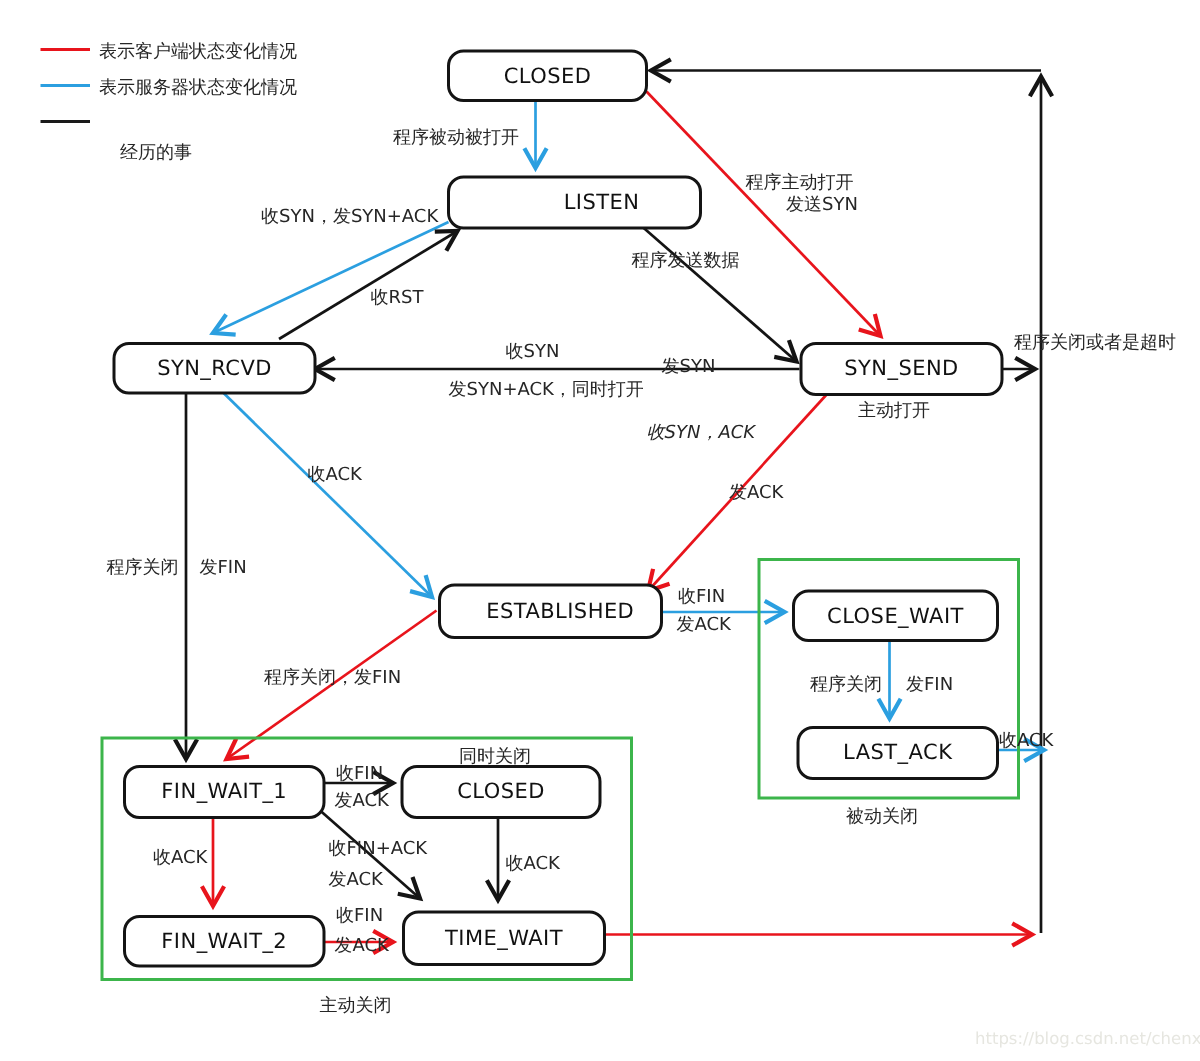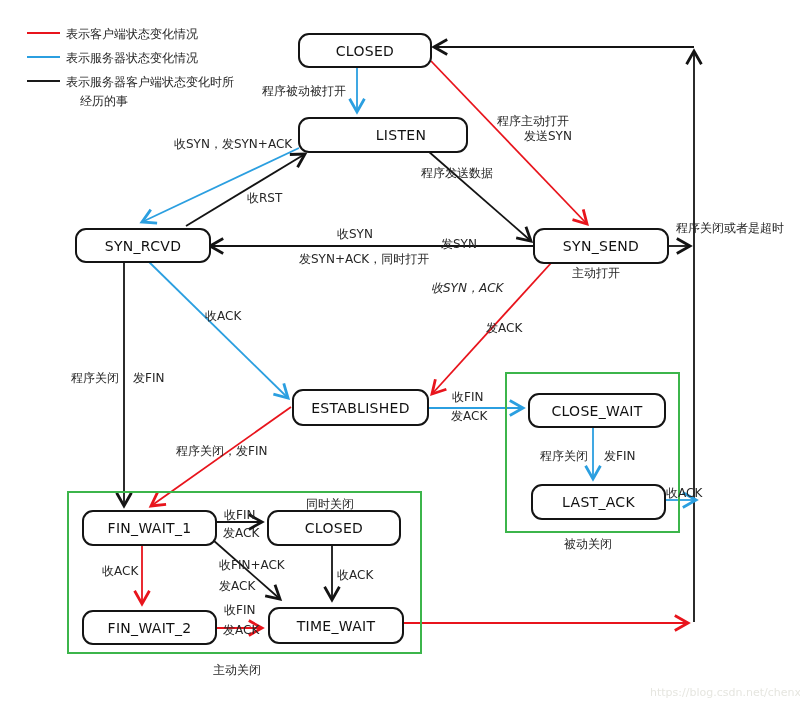--- a/index.html
+++ b/index.html
@@ -81,34 +81,33 @@
     <line x1="402" y1="623" x2="688" y2="623" stroke="#e8141c" stroke-width="1.8" marker-end="url(#mk-red)"></line>
   </svg>
 
   <div class="group" style="left:67px;top:491px;width:351px;height:159px;"></div>
   <div class="group" style="left:505px;top:372px;width:171px;height:157px;"></div>
 
   <div class="state" style="left:298px;top:33px;width:130px;height:31px;">CLOSED</div>
   <div class="state" style="left:298px;top:117px;width:130px;height:32px;padding-left:36px;">LISTEN</div>
   <div class="state" style="left:75px;top:228px;width:132px;height:31px;">SYN_RCVD</div>
   <div class="state" style="left:533px;top:228px;width:132px;height:32px;">SYN_SEND</div>
-  <div class="state" style="left:292px;top:389px;width:133px;height:33px;">ESTABLISHED</div>
+  <div class="state" style="left:292px;top:389px;width:133px;height:33px;padding-left:13px;">ESTABLISHED</div>
   <div class="state" style="left:528px;top:393px;width:134px;height:31px;">CLOSE_WAIT</div>
   <div class="state" style="left:531px;top:484px;width:131px;height:32px;">LAST_ACK</div>
   <div class="state" style="left:82px;top:510px;width:131px;height:32px;">FIN_WAIT_1</div>
   <div class="state" style="left:267px;top:510px;width:130px;height:32px;">CLOSED</div>
   <div class="state" style="left:82px;top:610px;width:131px;height:31px;">FIN_WAIT_2</div>
   <div class="state" style="left:268px;top:607px;width:132px;height:33px;">TIME_WAIT</div>
 
   <div class="legend-line" style="left:27px;top:32px;background:#e8141c;"></div>
   <div class="lbl" style="left:66px;top:26px;">表示客户端状态变化情况</div>
   <div class="legend-line" style="left:27px;top:56px;background:#2b9fe0;"></div>
   <div class="lbl" style="left:66px;top:50px;">表示服务器状态变化情况</div>
   <div class="legend-line" style="left:27px;top:80px;background:#1a1a1a;"></div>
-  <div class="lbl" style="left:66px;top:74px;">表示服务器客户端状态变化时所</div>
   <div class="lbl" style="left:80px;top:93px;">经历的事</div>
 
   <div class="lbl" style="left:262px;top:83px;">程序被动被打开</div>
   <div class="lbl" style="left:497px;top:113px;">程序主动打开</div>
   <div class="lbl" style="left:524px;top:128px;">发送SYN</div>
   <div class="lbl" style="left:174px;top:136px;">收SYN，发SYN+ACK</div>
   <div class="lbl" style="left:247px;top:190px;">收RST</div>
   <div class="lbl" style="left:421px;top:165px;">程序发送数据</div>
   <div class="lbl" style="left:441px;top:192px;margin-top:44px;">发SYN</div>
   <div class="lbl" style="left:337px;top:226px;">收SYN</div>

